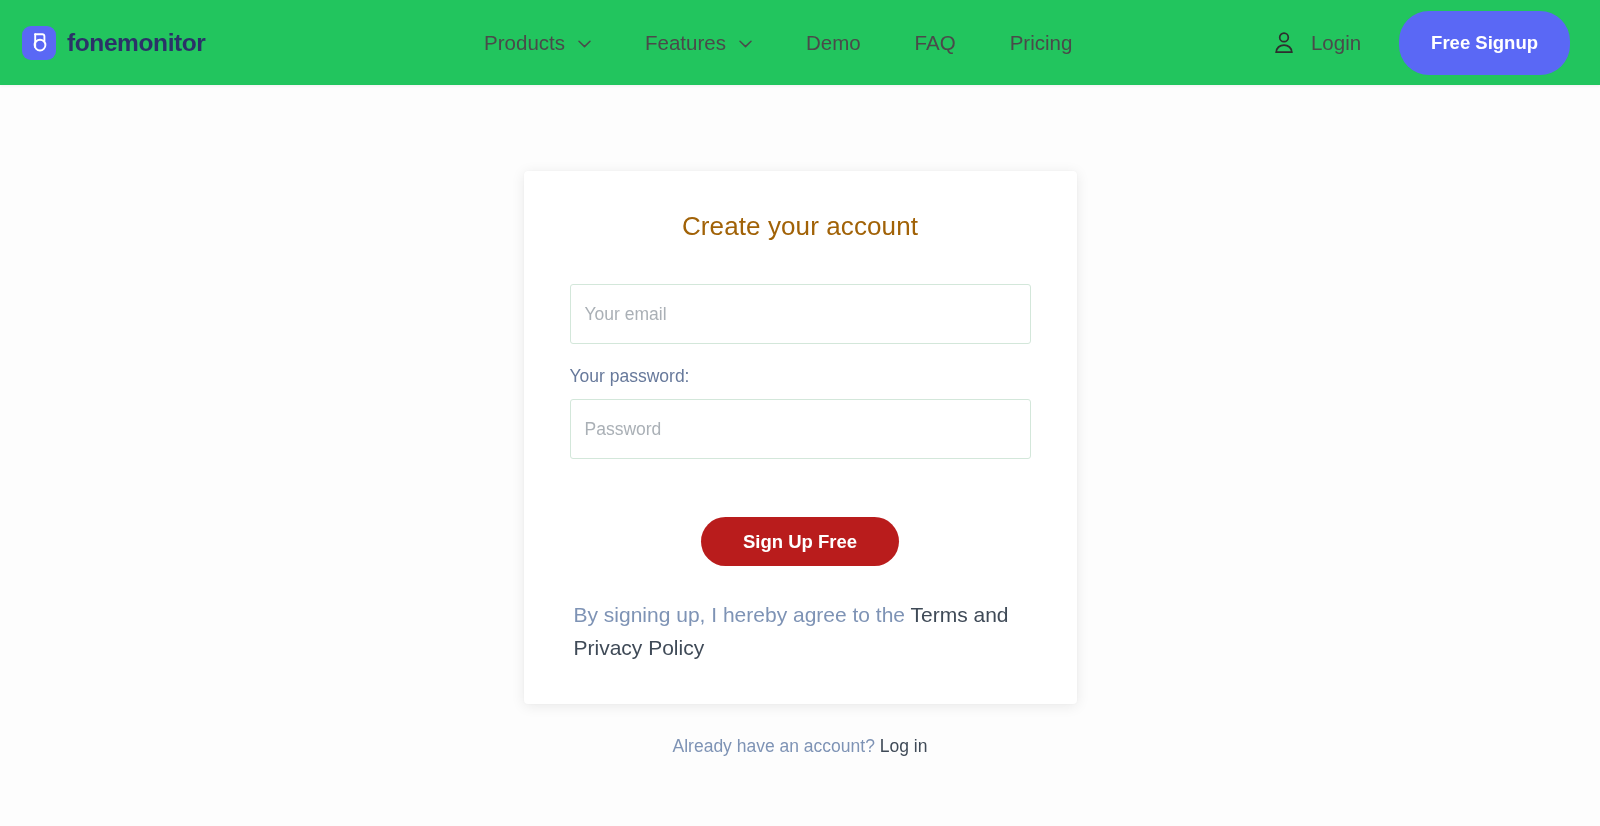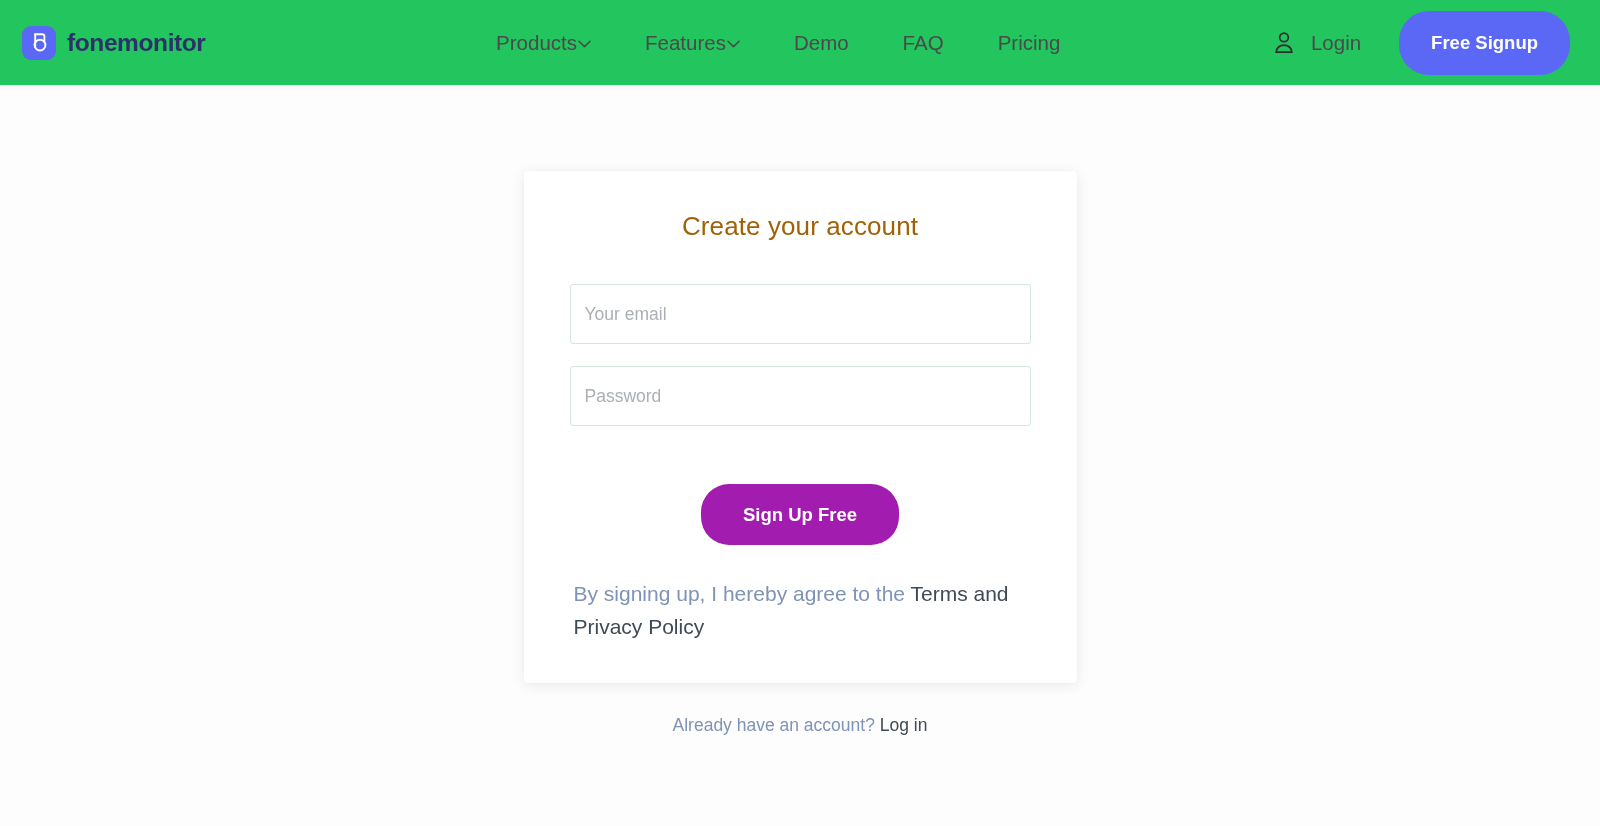--- a/index.html
+++ b/index.html
@@ -59,21 +59,21 @@
     flex: 1 1 auto;
     display: flex;
     align-items: center;
     justify-content: center;
     gap: 54px;
     margin-left: 80px;
   }
   .nav-link {
     display: flex;
     align-items: center;
-    gap: 1px;
+    gap: 13px;
     font-size: 20.5px;
     color: #4a4a4a;
     text-decoration: none;
     cursor: pointer;
     white-space: nowrap;
   }
   .nav-link .chev {
     display: inline-block;
     width: 13px;
     height: 8px;
@@ -166,25 +166,25 @@
     outline: none;
   }
   .field-input::placeholder { color: #aab0b6; }
 
   .submit-row {
     display: flex;
     justify-content: center;
     margin-top: 58px;
   }
   .btn-submit {
-    background: #a21caf;
+    background: #b91c1c;
     color: #ffffff;
     border: none;
     border-radius: 28px;
-    height: 61px;
+    height: 49px;
     padding: 0 42px;
     font-family: "Liberation Sans", sans-serif;
     font-size: 18.5px;
     font-weight: bold;
     cursor: pointer;
   }
 
   .terms-text {
     margin-top: 33px;
     text-align: left;
@@ -283,20 +283,21 @@
 
   <section class="signup-card">
 
     <h1 class="card-title">Create your account</h1>
 
     <div class="field-group">
       <input class="field-input" type="email" placeholder="Your email" style="">
     </div>
 
     <div class="field-group second">
+      <label class="field-label">Your password:</label>
       <input class="field-input" type="password" placeholder="Password" style="">
     </div>
 
     <div class="submit-row">
       <button class="btn-submit">Sign Up Free</button>
     </div>
 
     <p class="terms-text">
       <span>By signing up, I hereby agree to the </span><a class="terms-link">Terms and Privacy Policy</a>
     </p>

